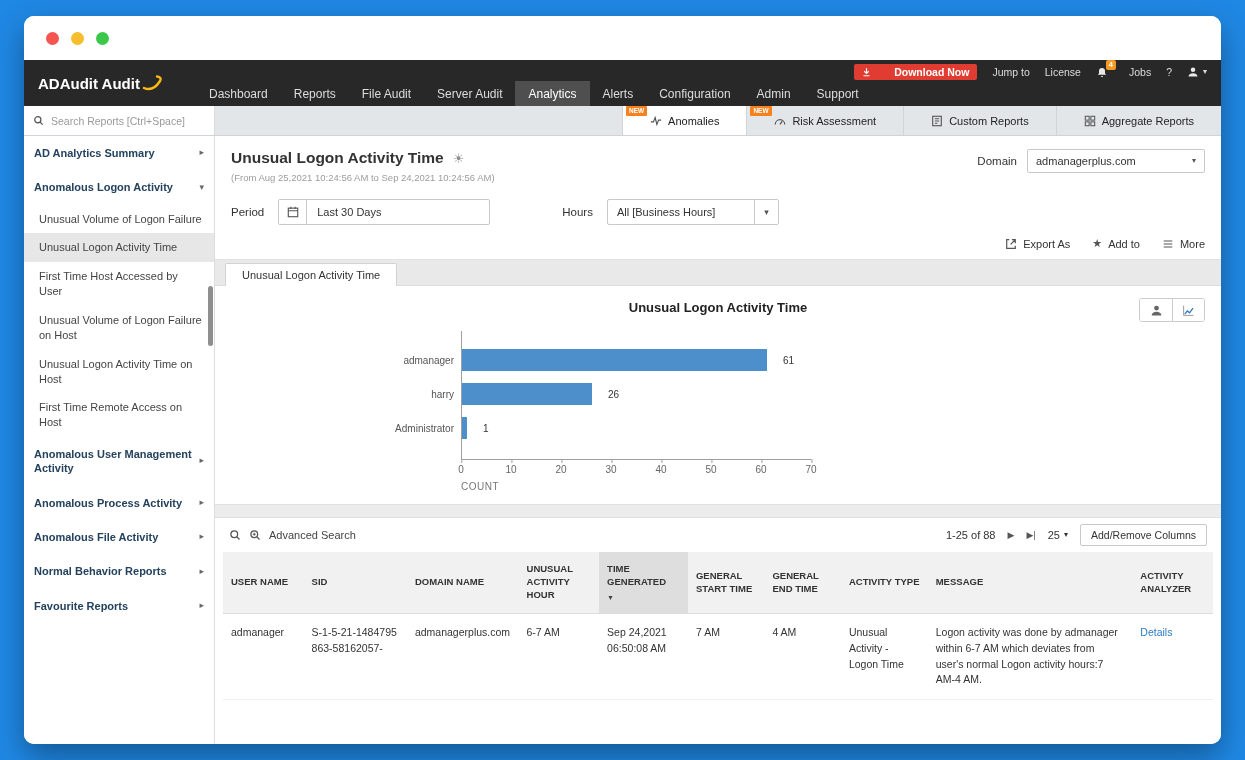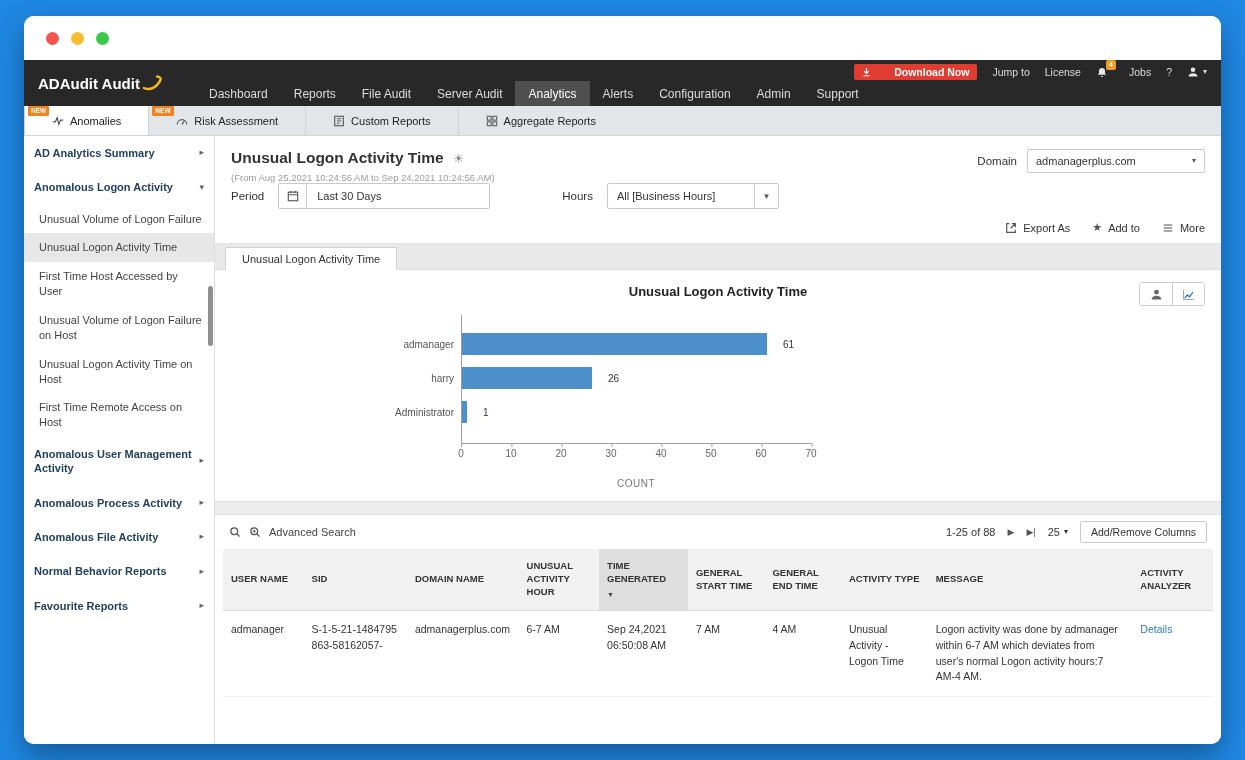--- a/index.html
+++ b/index.html
@@ -61,21 +61,21 @@
   main{flex:1;background:#fff;overflow:hidden;min-width:0}
   .main-top{padding:13px 16px 0}
   .title-row{display:flex;align-items:flex-start;justify-content:space-between}
   .report-title{font-size:15.5px;color:#333;font-weight:bold;display:flex;align-items:center;gap:9px}
   .sun{color:#8a8a8a;font-size:13px;font-weight:normal}
   .daterange{font-size:9.5px;color:#9c9c9c;margin-top:5px}
   .domain-ctl{display:flex;align-items:center;gap:10px;font-size:11.5px;color:#333}
   .selectbox{display:flex;align-items:center;justify-content:space-between;border:1px solid #c9c9c9;
     border-radius:2px;background:#fff;font-size:11px;color:#333;height:24px;padding:0 8px;cursor:pointer}
   .selectbox .caret{color:#555}
-  .filter-row{display:flex;align-items:center;font-size:11.5px;color:#333}
+  .filter-row{display:flex;align-items:center;margin-top:16px;font-size:11.5px;color:#333}
   .period-group{display:flex;align-items:center;border:1px solid #c9c9c9;border-radius:2px;
     height:26px;margin-left:14px;overflow:hidden;background:#fff}
   .cal-btn{width:28px;height:100%;display:flex;align-items:center;justify-content:center;
     border-right:1px solid #c9c9c9;background:#fff;color:#555;cursor:pointer}
   .period-value{width:182px;padding:0 10px;font-size:11px;color:#333}
   .hours-label{margin-left:72px}
   .hours-select{width:172px;margin-left:14px;height:26px;padding:0}
   .hours-select .selval{padding:0 9px;flex:1}
   .sel-chev{border-left:1px solid #c9c9c9;height:100%;width:24px;display:flex;align-items:center;
     justify-content:center;color:#555;font-size:9px}
@@ -99,21 +99,21 @@
   .plot{position:relative;width:350px;border-left:1px solid #9f9f9f;border-bottom:1px solid #9f9f9f;
     padding:6px 0 8px}
   .crow{position:relative;height:22px;margin:12px 0;display:flex;align-items:center}
   .clabel{position:absolute;right:100%;width:120px;padding-right:8px;text-align:right;
     font-size:10px;color:#555}
   .cbar{height:22px;flex:none}
   .cval{margin-left:16px;font-size:10px;color:#333}
   .xaxis{position:relative;width:350px;height:16px}
   .tick{position:absolute;transform:translateX(-50%);font-size:10px;color:#666;top:4px}
   .tick::before{content:"";position:absolute;left:50%;top:-5px;width:1px;height:4px;background:#9f9f9f}
-  .xlabel{width:350px;text-align:center;font-size:10px;color:#777;margin-top:18px;letter-spacing:.5px}
+  .xlabel{width:350px;text-align:left;font-size:10px;color:#777;margin-top:5px;letter-spacing:.5px}
   .graygap{height:14px;background:#ececec;border-top:1px solid #e0e0e0;border-bottom:1px solid #e0e0e0}
   
   .table-panel{padding:0 8px}
   .table-toolbar{display:flex;justify-content:space-between;align-items:center;height:34px;
     padding:0 6px;font-size:11px;color:#333}
   .tleft{display:flex;align-items:center;gap:8px;color:#444}
   .tright{display:flex;align-items:center;gap:12px}
   .pagebtn{color:#555;font-size:9px;cursor:pointer;background:none;border:none}
   .pagesize{display:flex;gap:4px;align-items:center;cursor:pointer}
   .colsbtn{border:1px solid #c9c9c9;background:#fff;padding:4px 10px;font-size:10.5px;color:#333;
@@ -200,20 +200,29 @@
           <a>Alerts</a>
           <a>Configuration</a>
           <a>Admin</a>
           <a>Support</a>
         </nav>
       </div>
     </div>
   </div>
 
   <div class="subnav">
+    <div class="sidebar-search">
+      <span class="icon">
+        <svg width="11" height="11" viewBox="0 0 16 16">
+            <circle cx="7" cy="7" r="4.5" fill="none" stroke="#555" stroke-width="1.8"></circle>
+            <line x1="10.5" y1="10.5" x2="14" y2="14" stroke="#555" stroke-width="1.8"></line>
+          </svg>
+      </span>
+      <input type="text" placeholder="Search Reports [Ctrl+Space]" style="">
+    </div>
     <div class="subtabs">
       <div class="subtab active">
         <span class="newbadge">NEW</span>
         <span class="icon">
           <svg width="12" height="12" viewBox="0 0 14 14">
               <path d="M1 8h3l2-5 2 8 2-5h3" stroke="#555" fill="none" stroke-width="1.4"></path>
             </svg>
         </span>
         <span>Anomalies</span>
       </div>

